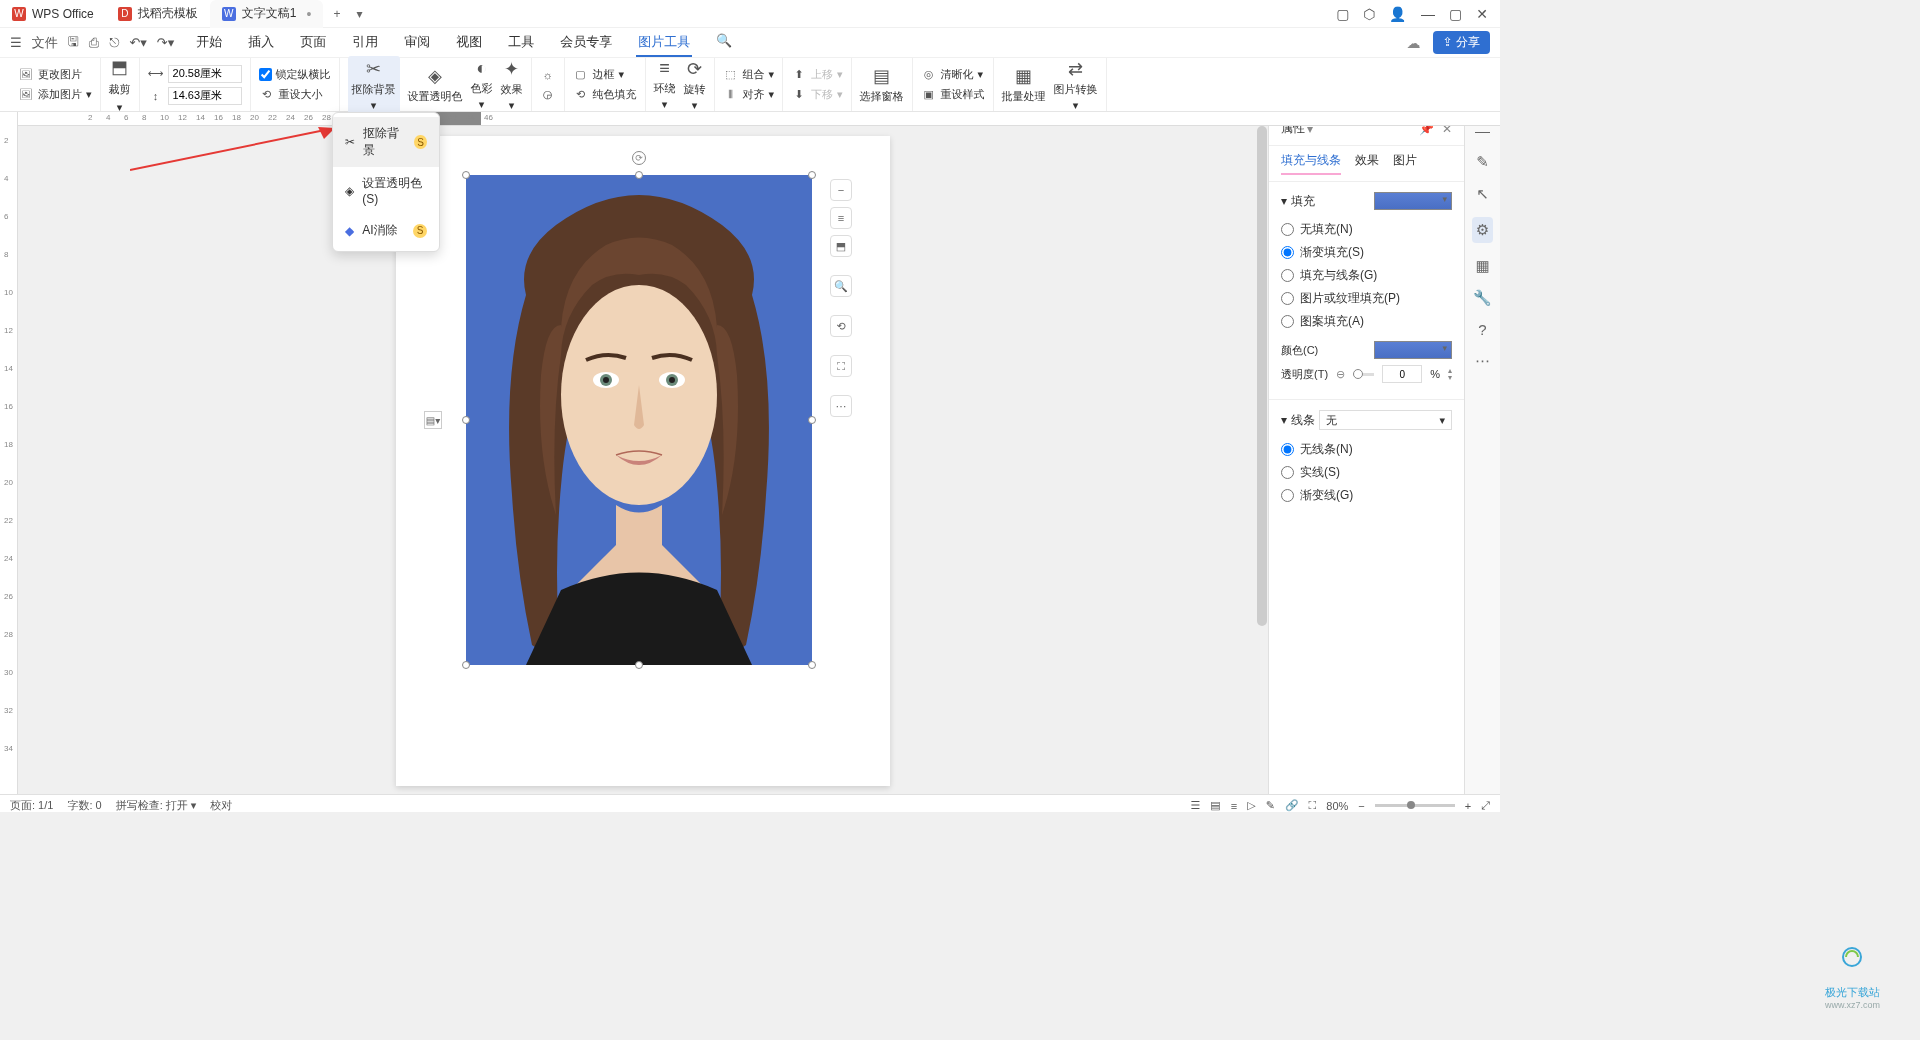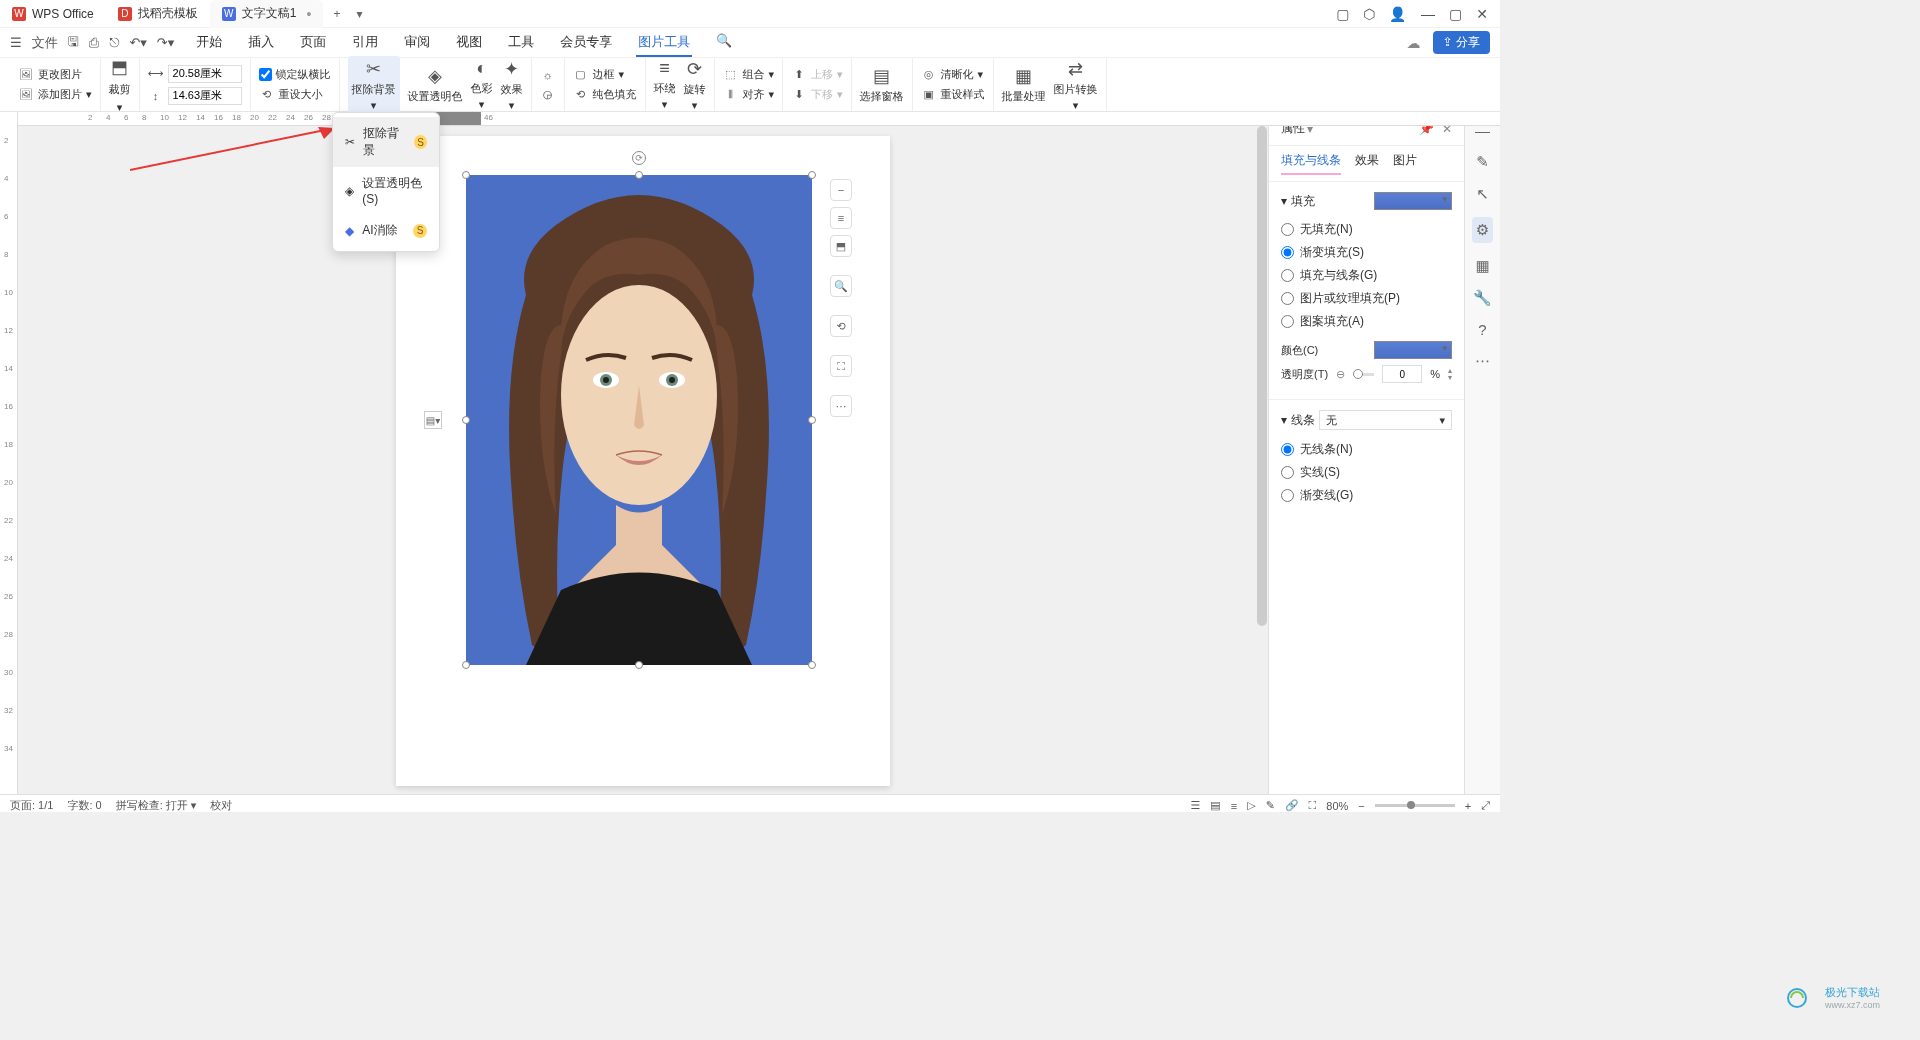--- a/index.html
+++ b/index.html
@@ -106,21 +106,21 @@
 .statusbar { height: 22px; background: #fff; border-top: 1px solid #e0e0e0; display: flex; align-items: center; padding: 0 10px; font-size: 11px; color: #555; gap: 14px; }
 .statusbar .right { margin-left: auto; display: flex; gap: 10px; align-items: center; }
 .zoom-slider { width: 80px; height: 3px; background: #ccc; position: relative; }
 .zoom-thumb { position: absolute; left: 40%; top: -3px; width: 8px; height: 8px; background: #888; border-radius: 50%; }
 
 
 .vscroll { position: absolute; right: 0; top: 14px; bottom: 0; width: 12px; background: #f0f0f0; }
 .vscroll-thumb { position: absolute; top: 0; width: 10px; left: 1px; height: 500px; background: #ccc; border-radius: 5px; }
 
 
-.watermark { position: absolute; right: 40px; bottom: 30px; font-size: 11px; color: #3aa6d8; display: flex; align-items: center; gap: 18px; }
+.watermark { position: absolute; right: 40px; bottom: 30px; font-size: 11px; color: #3aa6d8; display: flex; align-items: center; gap: 18px; flex-direction: column; }
 .watermark .sub { color: #9aa; font-size: 9px; }
 </style>
 </head>
 <body>
 
 <div class="titlebar">
   <div class="tab">
     <span class="tab-icon red">W</span>
     <span>WPS Office</span>
   </div>

